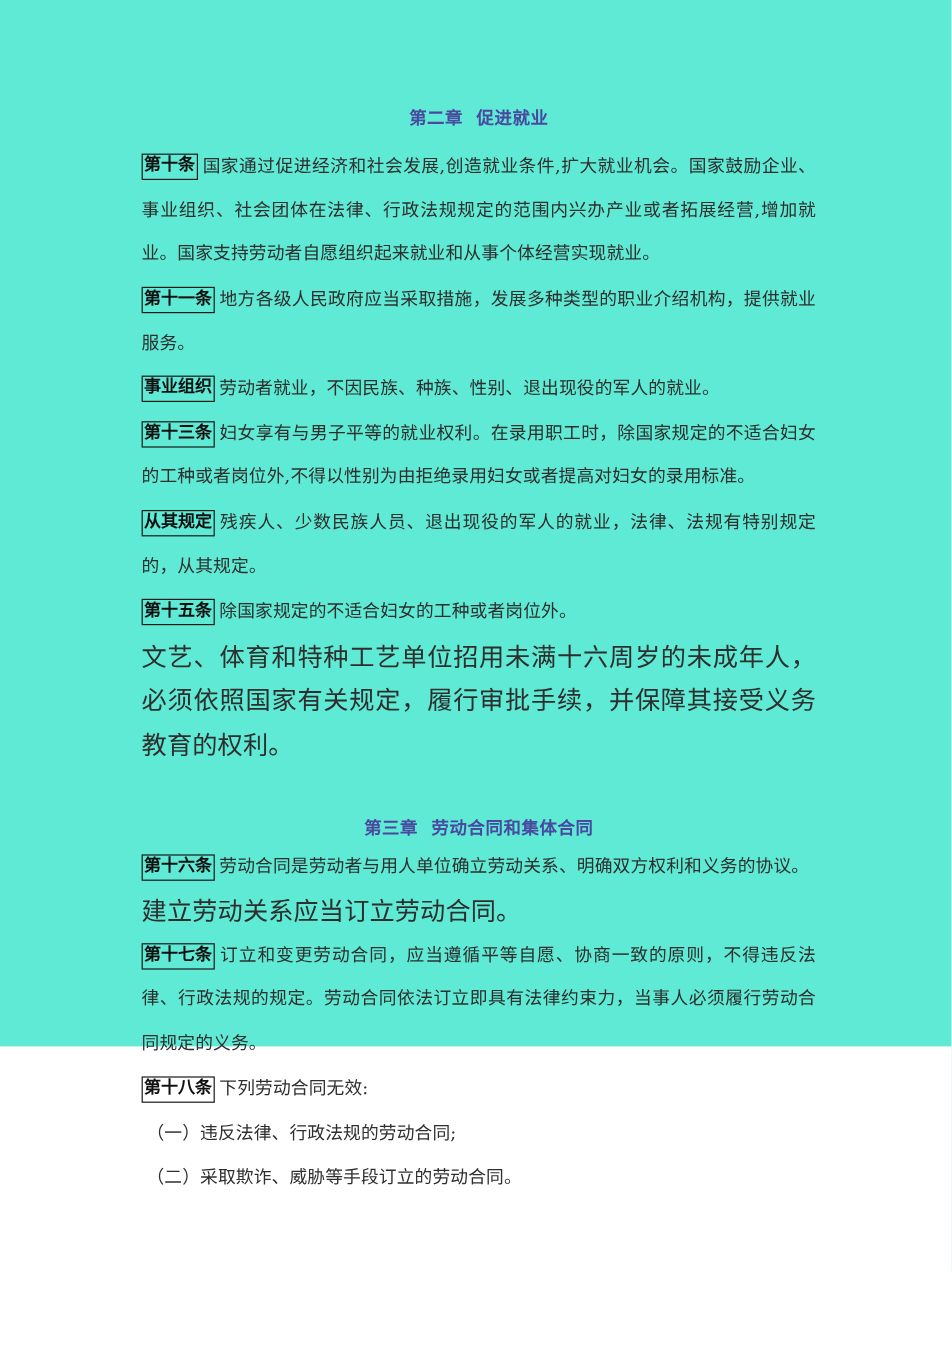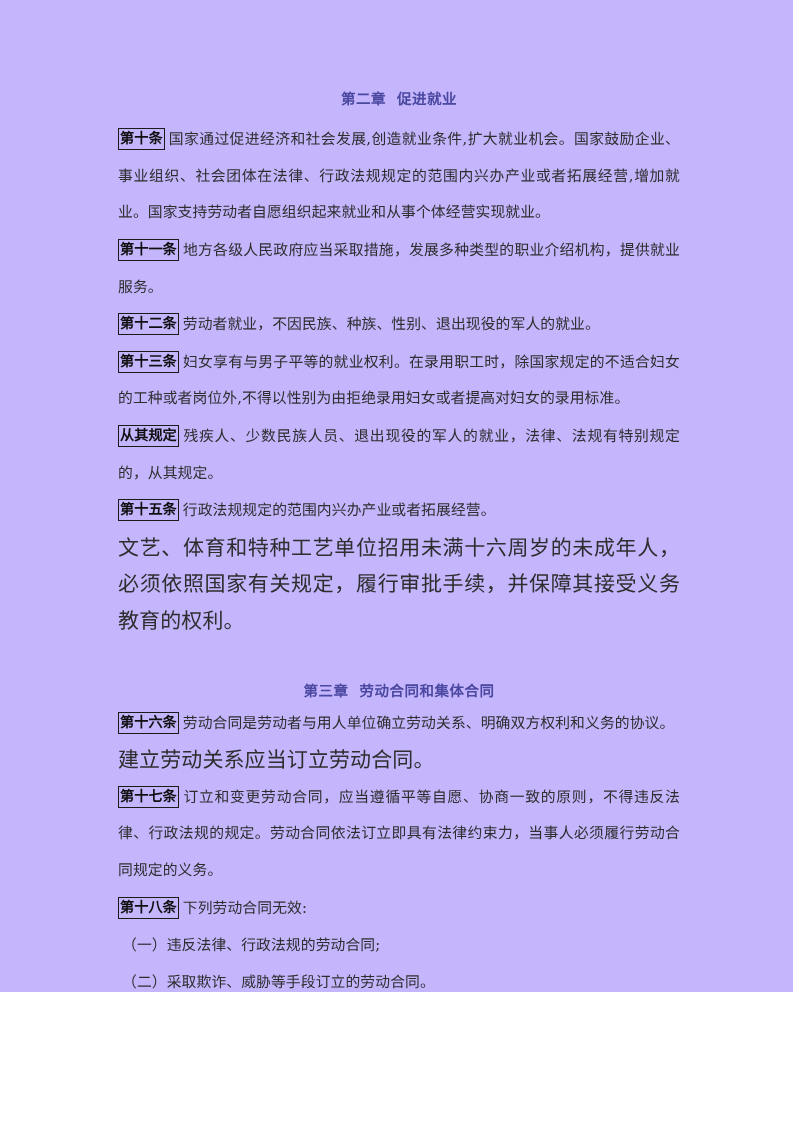--- a/index.html
+++ b/index.html
@@ -12,22 +12,22 @@
     width: 793px;
     height: 1122px;
     font-family: "DejaVu Serif", "Liberation Serif", serif;
     color: #2b2b2b;
     overflow: hidden;
   }
 
   .page {
     position: relative;
     width: 793px;
-    height: 992px;
-    background: #c4b5fd;
+    height: 872px;
+    background: #5eead4;
     box-sizing: border-box;
     padding: 0;
   }
 
   .content {
     position: absolute;
     left: 118px;
     top: 88px;
     width: 562px;
   }
@@ -121,33 +121,33 @@
 
     <p class="article" style="color: rgb(46, 46, 46);">
       <span class="article-label" style="border-color: rgb(26, 26, 26);">第十条</span><span class="article-text">国家通过促进经济和社会发展,创造就业条件,扩大就业机会。国家鼓励企业、事业组织、社会团体在法律、行政法规规定的范围内兴办产业或者拓展经营,增加就业。国家支持劳动者自愿组织起来就业和从事个体经营实现就业。</span>
     </p>
 
     <p class="article" style="color: rgb(46, 46, 46);">
       <span class="article-label" style="border-color: rgb(26, 26, 26);">第十一条</span><span class="article-text">地方各级人民政府应当采取措施，发展多种类型的职业介绍机构，提供就业服务。</span>
     </p>
 
     <p class="article" style="color: rgb(46, 46, 46);">
-      <span class="article-label" style="border-color: rgb(26, 26, 26);">第十二条</span><span class="article-text">劳动者就业，不因民族、种族、性别、退出现役的军人的就业。</span>
+      <span class="article-label" style="border-color: rgb(26, 26, 26);">事业组织</span><span class="article-text">劳动者就业，不因民族、种族、性别、退出现役的军人的就业。</span>
     </p>
 
     <p class="article" style="color: rgb(46, 46, 46);">
       <span class="article-label" style="border-color: rgb(26, 26, 26);">第十三条</span><span class="article-text">妇女享有与男子平等的就业权利。在录用职工时，除国家规定的不适合妇女的工种或者岗位外,不得以性别为由拒绝录用妇女或者提高对妇女的录用标准。</span>
     </p>
 
     <p class="article" style="color: rgb(46, 46, 46);">
       <span class="article-label" style="border-color: rgb(26, 26, 26);">从其规定</span><span class="article-text">残疾人、少数民族人员、退出现役的军人的就业，法律、法规有特别规定的，从其规定。</span>
     </p>
 
     <p class="article" style="color: rgb(46, 46, 46);">
-      <span class="article-label" style="border-color: rgb(26, 26, 26);">第十五条</span><span class="article-text">行政法规规定的范围内兴办产业或者拓展经营。</span>
+      <span class="article-label" style="border-color: rgb(26, 26, 26);">第十五条</span><span class="article-text">除国家规定的不适合妇女的工种或者岗位外。</span>
     </p>
     <p class="para-plain" style="color: rgb(46, 46, 46);">文艺、体育和特种工艺单位招用未满十六周岁的未成年人，必须依照国家有关规定，履行审批手续，并保障其接受义务教育的权利。</p>
 
     <div class="chapter-block second">
       <div class="chapter-heading" style="color: rgb(74, 72, 160);">第三章  劳动合同和集体合同</div>
     </div>
 
     <p class="article" style="color: rgb(46, 46, 46);">
       <span class="article-label" style="border-color: rgb(26, 26, 26);">第十六条</span><span class="article-text">劳动合同是劳动者与用人单位确立劳动关系、明确双方权利和义务的协议。</span>
     </p>

